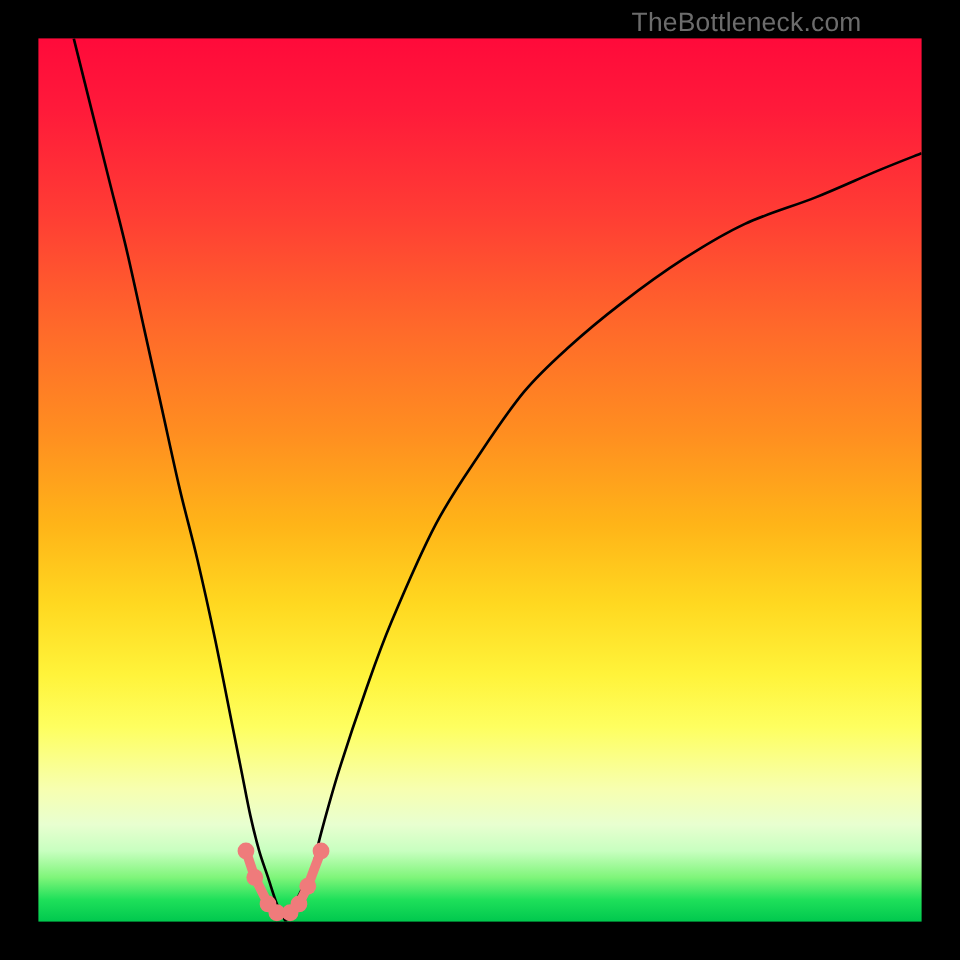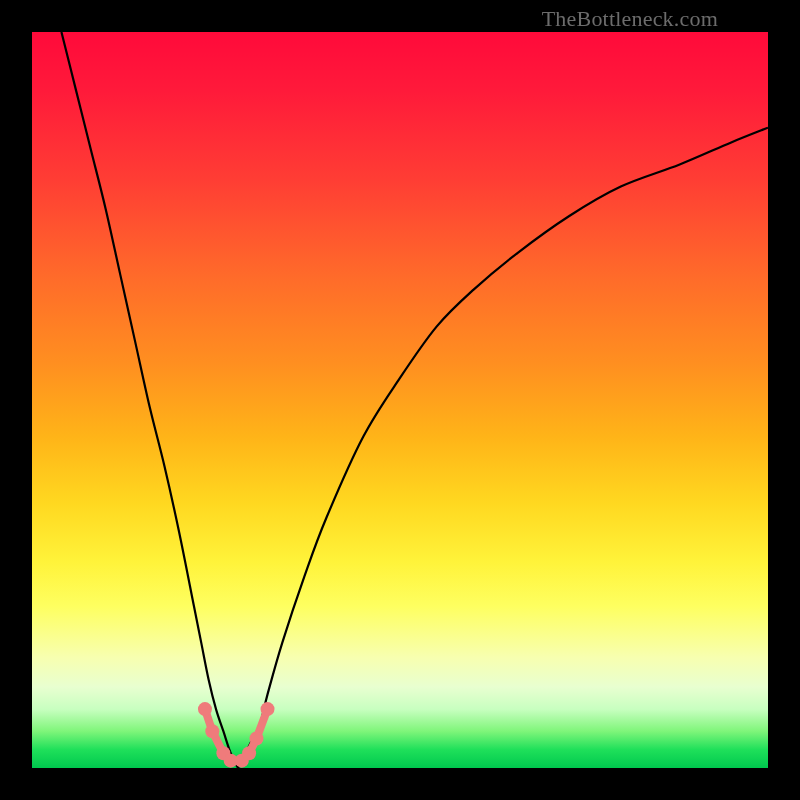--- a/index.html
+++ b/index.html
@@ -11,21 +11,20 @@
     overflow: hidden;
     font-family: Arial, Helvetica, sans-serif;
   }
   .frame {
     position: absolute;
     left: 0;
     top: 0;
     width: 732px;
     height: 800px;
     background: #000;
-    font-family: Liberation Serif, serif;
   }
   .plot {
     position: absolute;
     left: 32px;
     top: 32px;
     width: 736px;
     height: 736px;
     
     background: linear-gradient(to bottom,
       #ff0a3a 0%,

